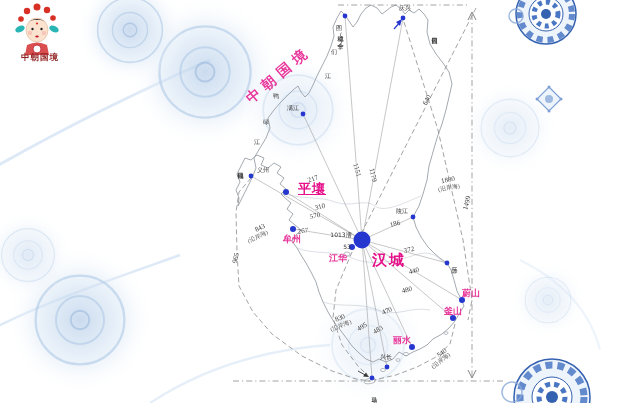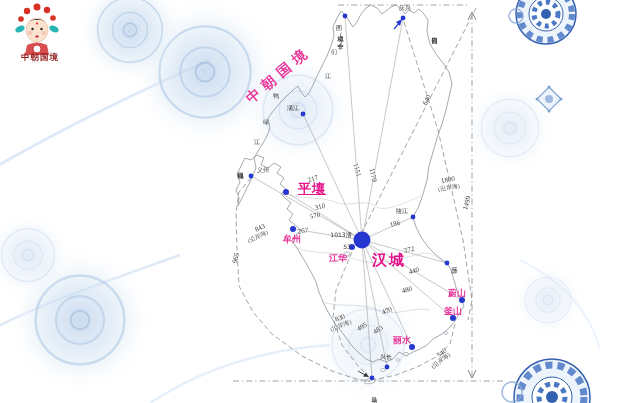--- a/index.html
+++ b/index.html
@@ -181,21 +181,21 @@
     <div id="border-label" style="left: 279px; top: 75px; transform: translate(-50%, -50%) rotate(-40deg);">中朝国境</div>
   <div class="lbl tiny vert" style="left: 340px; top: 38px; transform: translate(-50%, -50%);">稳城(会宁)</div>
       <div class="lbl tiny" style="left: 405px; top: 8px; transform: translate(-50%, -50%);">庆兴</div>
       <div class="lbl tiny" style="left: 293px; top: 108px; transform: translate(-50%, -50%);">满江</div>
       <div class="lbl tiny" style="left: 263px; top: 170px; transform: translate(-50%, -50%);">义州</div>
       <div class="lbl major" style="left: 312px; top: 189px; transform: translate(-50%, -50%); text-decoration: underline;">平壤</div>
       <div class="lbl minor" style="left: 292px; top: 239px; transform: translate(-50%, -50%);">牟州</div>
       <div class="lbl minor" style="left: 338px; top: 258px; transform: translate(-50%, -50%); text-align: center;">江华</div>
       <div class="lbl tiny" style="left: 402px; top: 211px; transform: translate(-50%, -50%);">陵江</div>
       <div class="lbl tiny vert" style="left: 454px; top: 263px; transform: translate(-50%, -50%);">三陟</div>
-      <div class="lbl minor" style="left: 457px; top: 293px; transform: translate(-50%, -50%);">蔚山</div>
+      <div class="lbl minor" style="left: 471px; top: 293px; transform: translate(-50%, -50%);">蔚山</div>
       <div class="lbl minor" style="left: 453px; top: 311px; transform: translate(-50%, -50%);">釜山</div>
       <div class="lbl minor" style="left: 402px; top: 340px; transform: translate(-50%, -50%);">丽水</div>
       <div class="lbl tiny" style="left: 386px; top: 357px; transform: translate(-50%, -50%);">兴长</div>
       <div class="lbl tiny vert" style="left: 374px; top: 392px; transform: translate(-50%, -50%);">珍岛</div>
       <div class="lbl capital" style="left: 389px; top: 260px; transform: translate(-50%, -50%);">汉城</div>
       <div class="lbl tiny" style="left: 276px; top: 96px; transform: translate(-50%, -50%);">鸭</div>
       <div class="lbl tiny" style="left: 266px; top: 122px; transform: translate(-50%, -50%);">绿</div>
       <div class="lbl tiny" style="left: 257px; top: 142px; transform: translate(-50%, -50%);">江</div>
       <div class="lbl tiny" style="left: 339px; top: 28px; transform: translate(-50%, -50%);">图</div>
       <div class="lbl tiny" style="left: 334px; top: 52px; transform: translate(-50%, -50%);">们</div>

